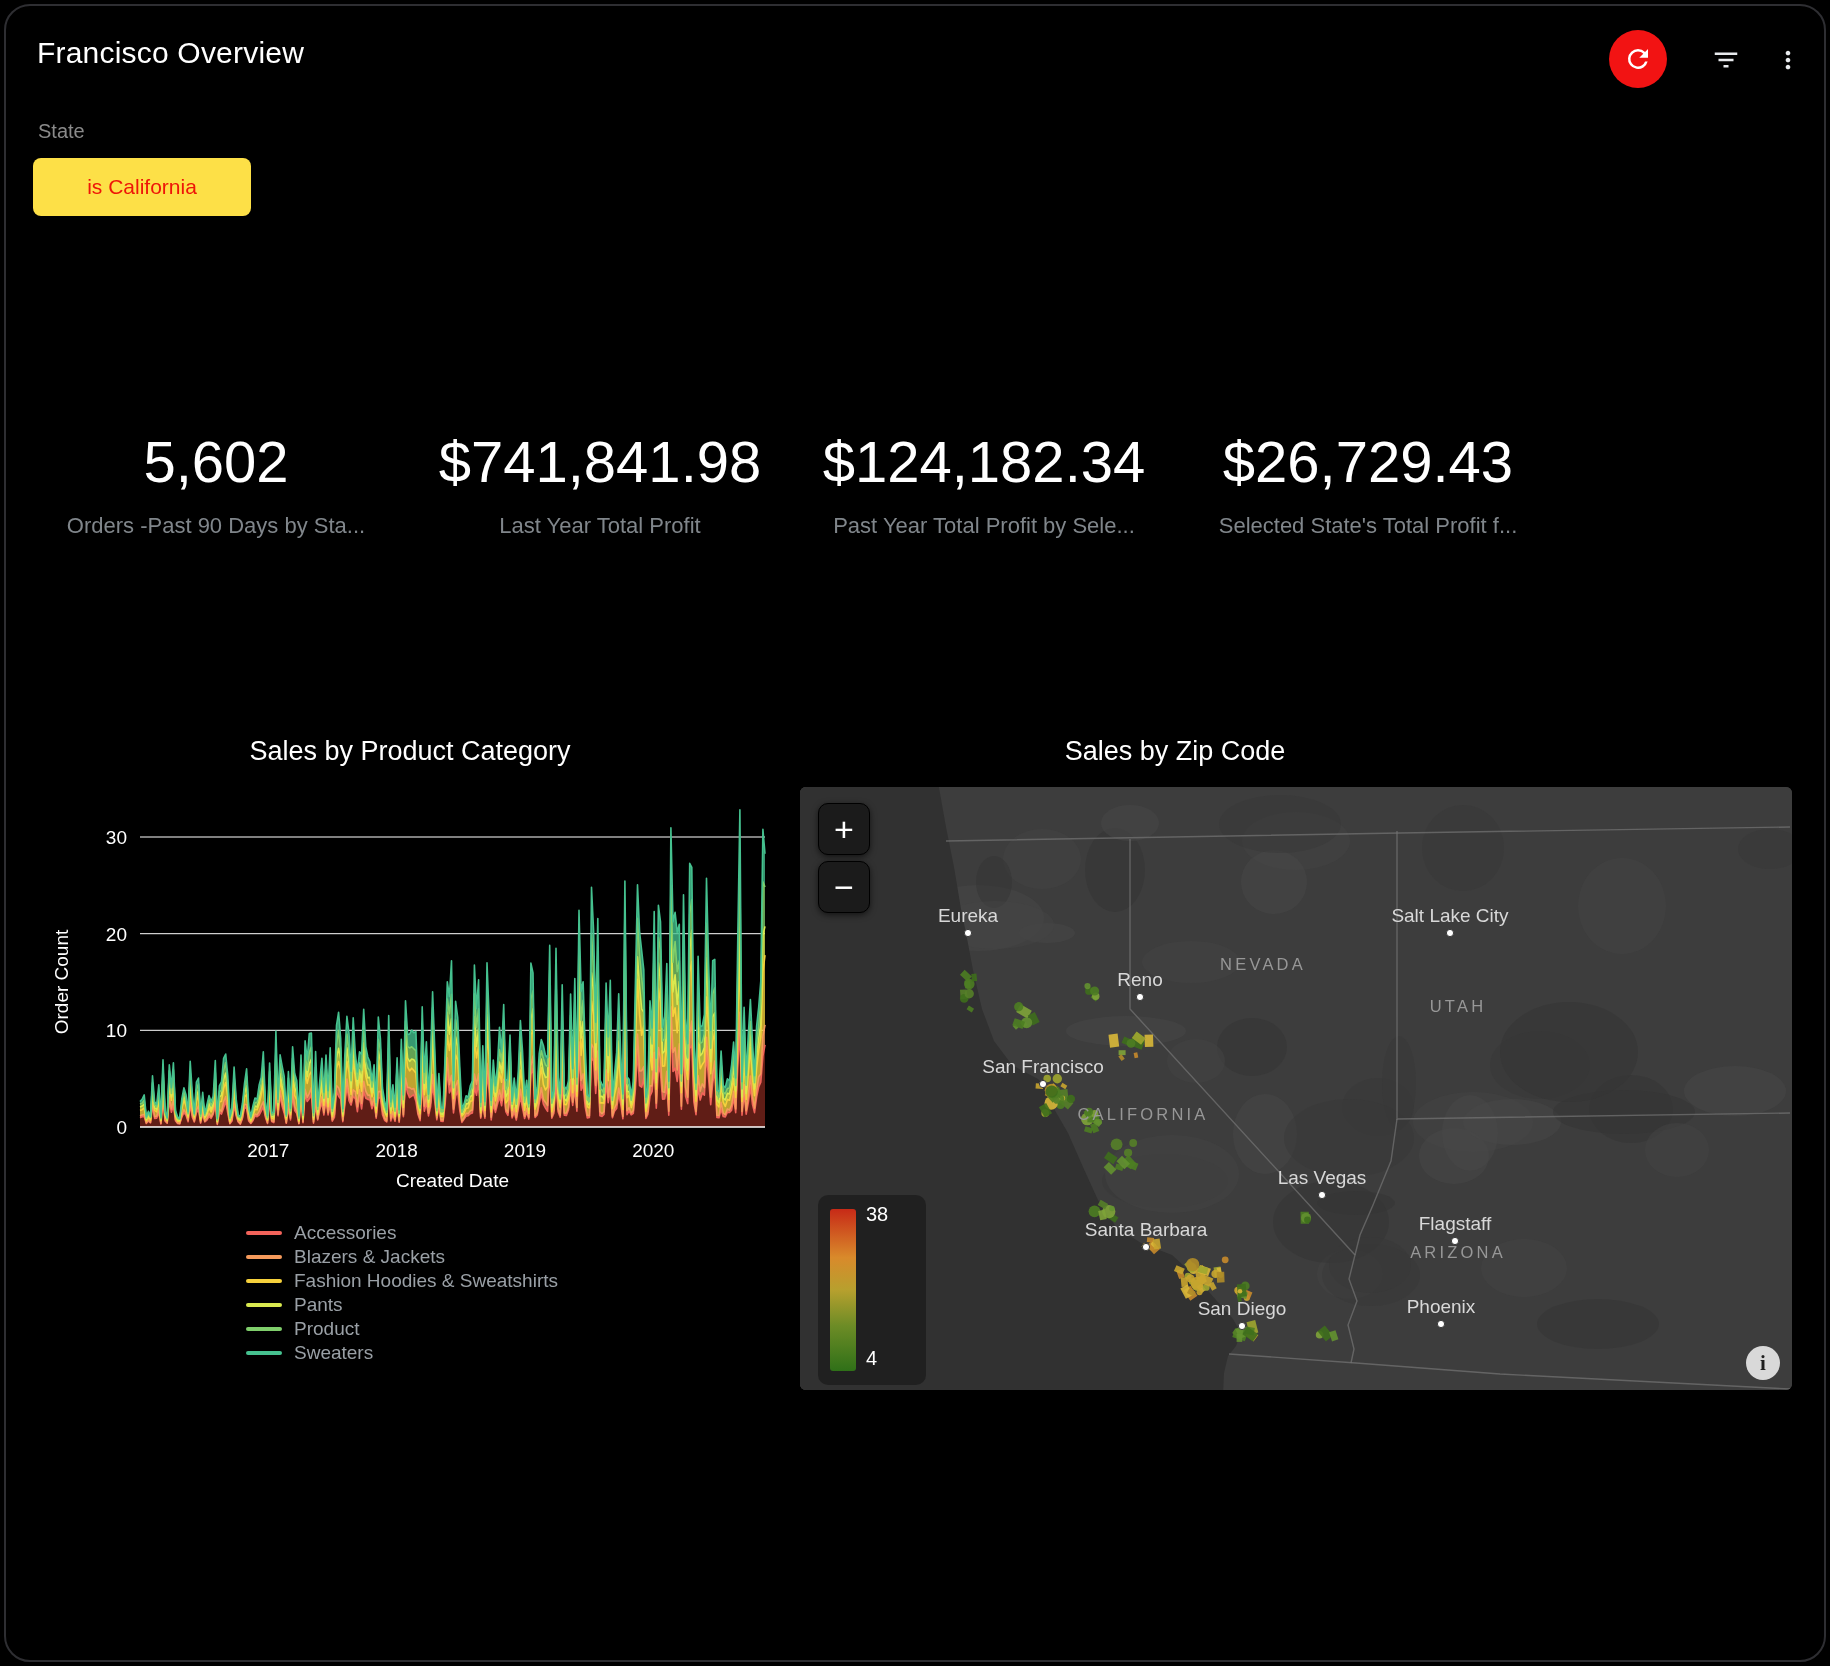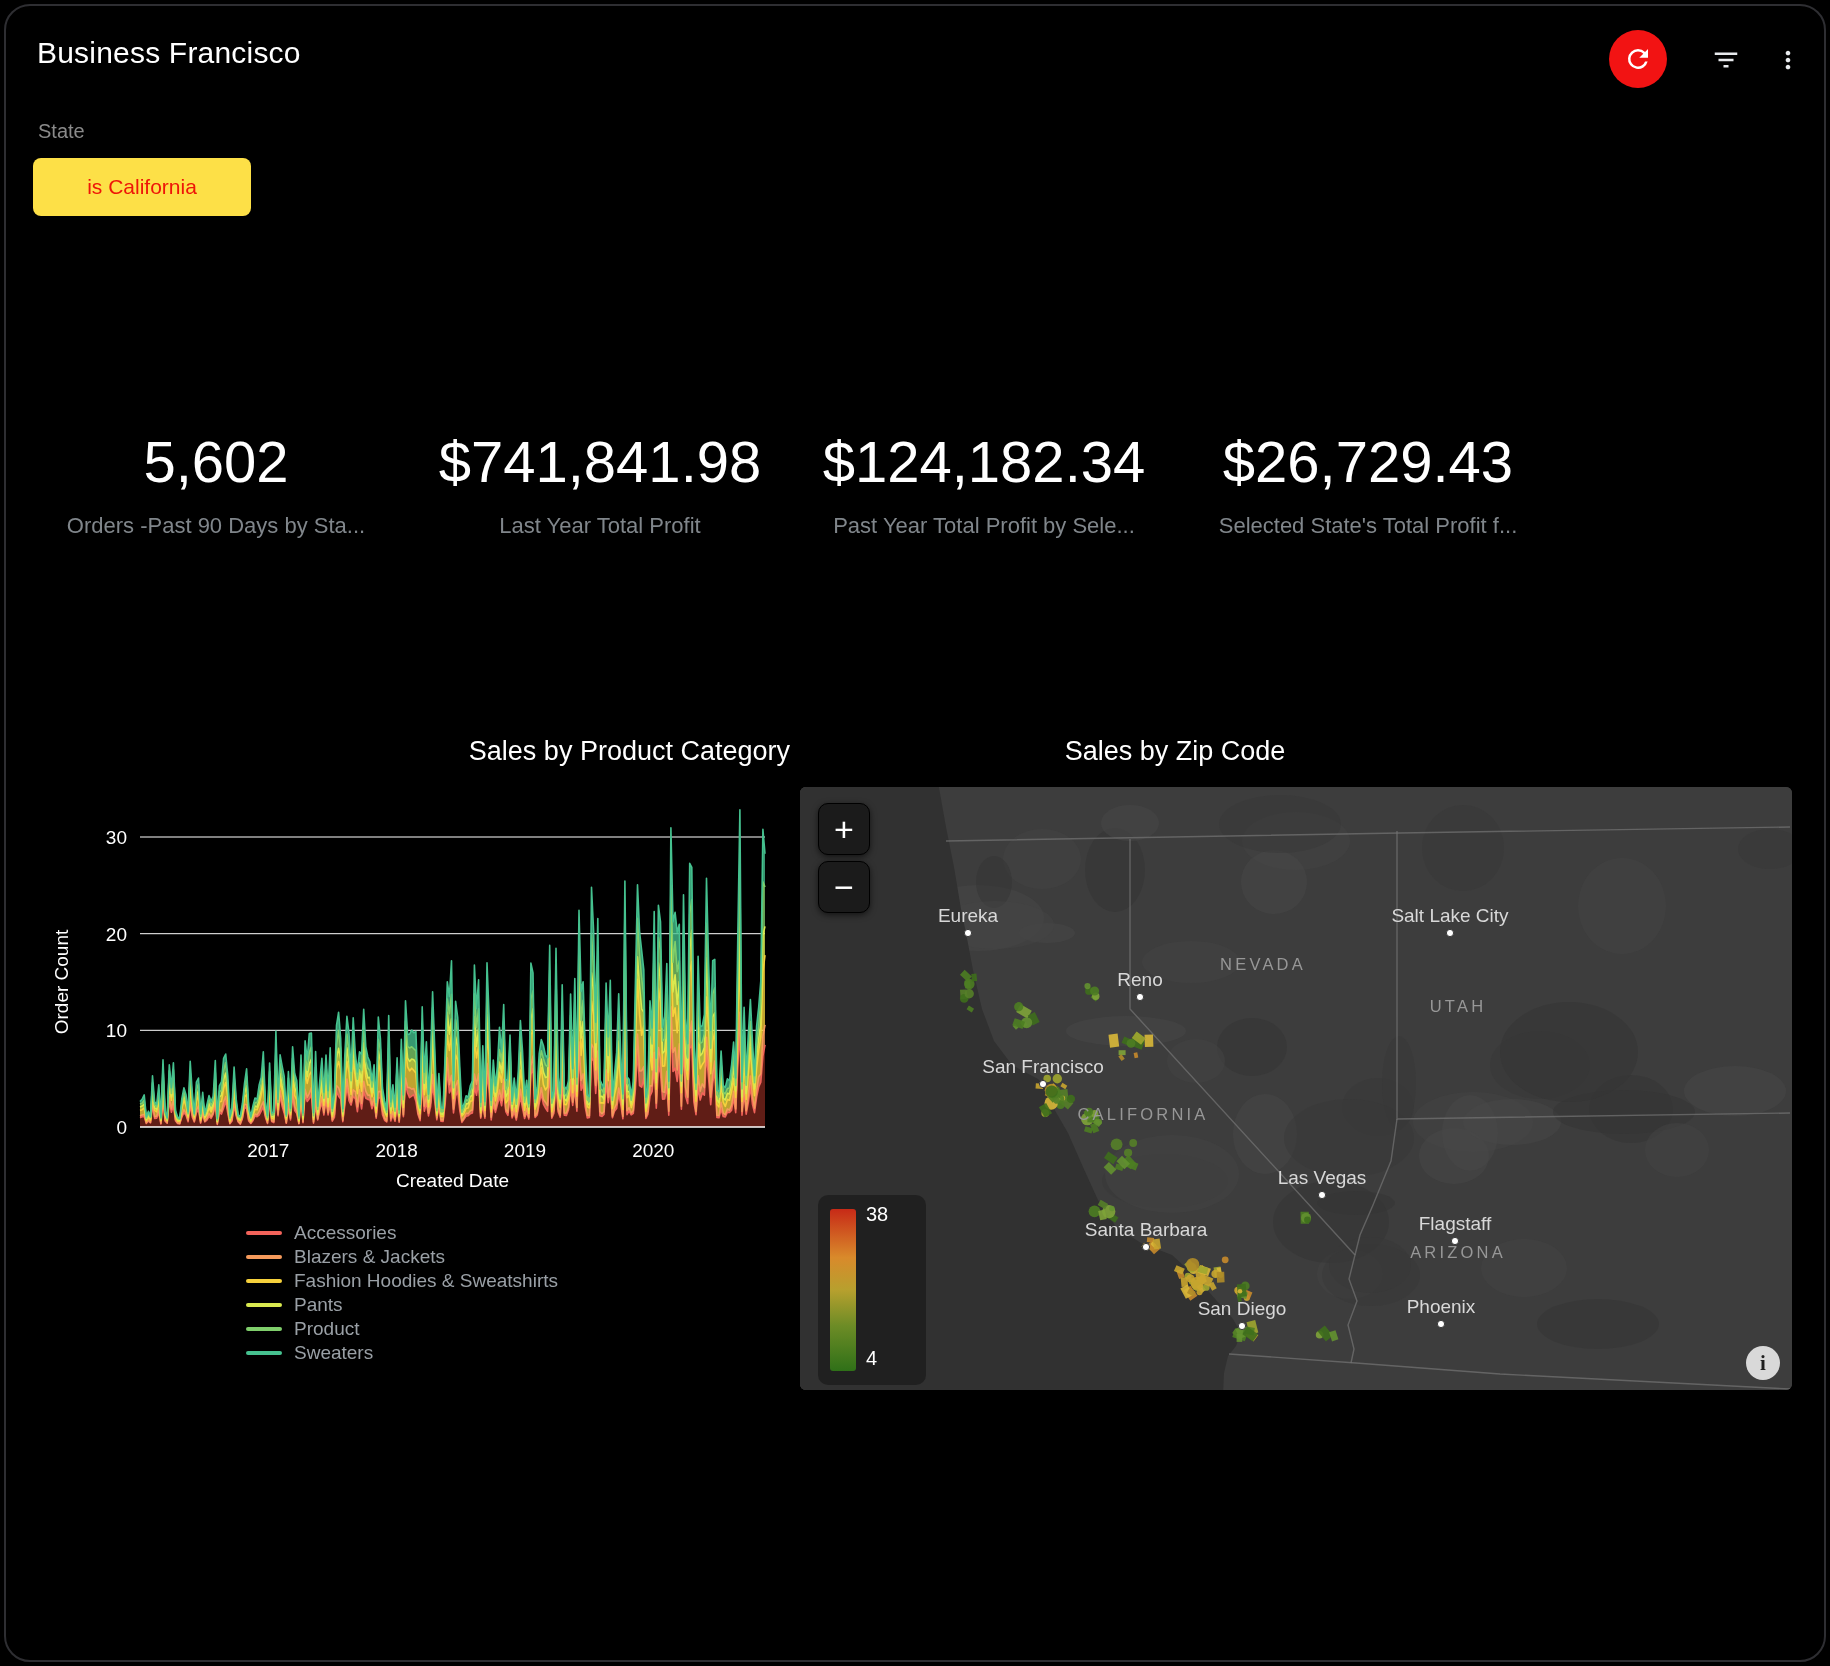--- a/index.html
+++ b/index.html
@@ -10,21 +10,21 @@
   .icon-btn{position:absolute;top:44px;width:32px;height:32px;background:none;border:none;padding:0;cursor:pointer;display:flex;align-items:center;justify-content:center;}
   .filter-btn{left:1710px;}
   .more-btn{left:1772px;}
   .filter-label{position:absolute;left:38px;top:120px;font-size:20px;color:#8a8a8a;}
   .filter-chip{position:absolute;left:33px;top:158px;min-width:218px;height:58px;background:#fde047;border-radius:8px;color:#EE1508;font-size:21px;display:flex;align-items:center;justify-content:center;cursor:pointer;box-sizing:border-box;padding:0 16px;}
   .kpi-row{position:absolute;left:24px;top:428px;width:1536px;display:grid;grid-template-columns:repeat(4,1fr);}
   .kpi-card{text-align:center;}
   .kpi-value{font-size:58px;color:#fff;font-weight:400;}
   .kpi-label{margin-top:18px;font-size:22px;color:#80868B;}
   .chart-title{position:absolute;top:736px;text-align:center;font-size:27px;font-weight:500;color:#fff;}
-  .chart-title.left{left:30px;width:760px;text-align:right;}
+  .chart-title.left{left:30px;width:760px;}
   .chart-title.right{left:795px;width:760px;}
   #cat-chart{position:absolute;left:40px;top:770px;}
   .cat-legend{position:absolute;left:246px;top:1224px;display:flex;flex-direction:column;gap:7px;}
   .legend-item{display:flex;align-items:center;gap:12px;height:17px;cursor:pointer;}
   .legend-swatch{width:36px;height:4px;border-radius:2px;flex:0 0 auto;}
   .legend-label{font-size:19px;color:#9aa0a6;white-space:nowrap;}
   .map-wrap{position:absolute;left:800px;top:787px;width:992px;height:603px;border-radius:6px;overflow:hidden;background:#3d3d3d;}
   #map-svg{position:absolute;left:0;top:0;}
   .zoom-ctl{position:absolute;left:18px;top:16px;display:flex;flex-direction:column;gap:6px;}
   .zoom-btn{width:52px;height:52px;border-radius:10px;background:#1b1b1b;border:1px solid #000;color:#fff;font-size:34px;font-weight:500;display:flex;align-items:center;justify-content:center;cursor:pointer;box-shadow:0 2px 6px rgba(0,0,0,.6);padding:0;}
@@ -32,21 +32,21 @@
   .grad-bar{position:absolute;left:12px;top:14px;width:26px;height:162px;border-radius:3px;}
   .legend-max{position:absolute;left:48px;top:8px;font-size:20px;color:#fff;}
   .legend-min{position:absolute;left:48px;top:152px;font-size:20px;color:#fff;}
   .info-btn{position:absolute;right:12px;bottom:10px;width:34px;height:34px;border-radius:50%;background:#D9D9D9;color:#1f1f1f;border:none;font-family:"Liberation Serif",serif;font-weight:700;font-size:21px;display:flex;align-items:center;justify-content:center;cursor:pointer;padding:0;}
 </style>
 </head>
 <body>
 
 <div class="frame"></div>
 
-<div class="page-title">Business Francisco</div>
+<div class="page-title">Francisco Overview</div>
 
 <button class="refresh-btn">
   <svg width="30" height="30" viewBox="0 0 24 24">
       <path fill="#ffffff" d="M17.65 6.35A7.95 7.95 0 0 0 12 4a8 8 0 1 0 7.73 10h-2.08A6 6 0 1 1 12 6c1.66 0 3.14.69 4.22 1.78L13 11h7V4l-2.35 2.35z"></path>
     </svg>
 </button>
 <button class="icon-btn filter-btn">
   <svg width="30" height="30" viewBox="0 0 24 24">
       <path fill="#E8EAED" d="M10 18h4v-2h-4v2zM3 6v2h18V6H3zm3 7h12v-2H6v2z"></path>
     </svg>

